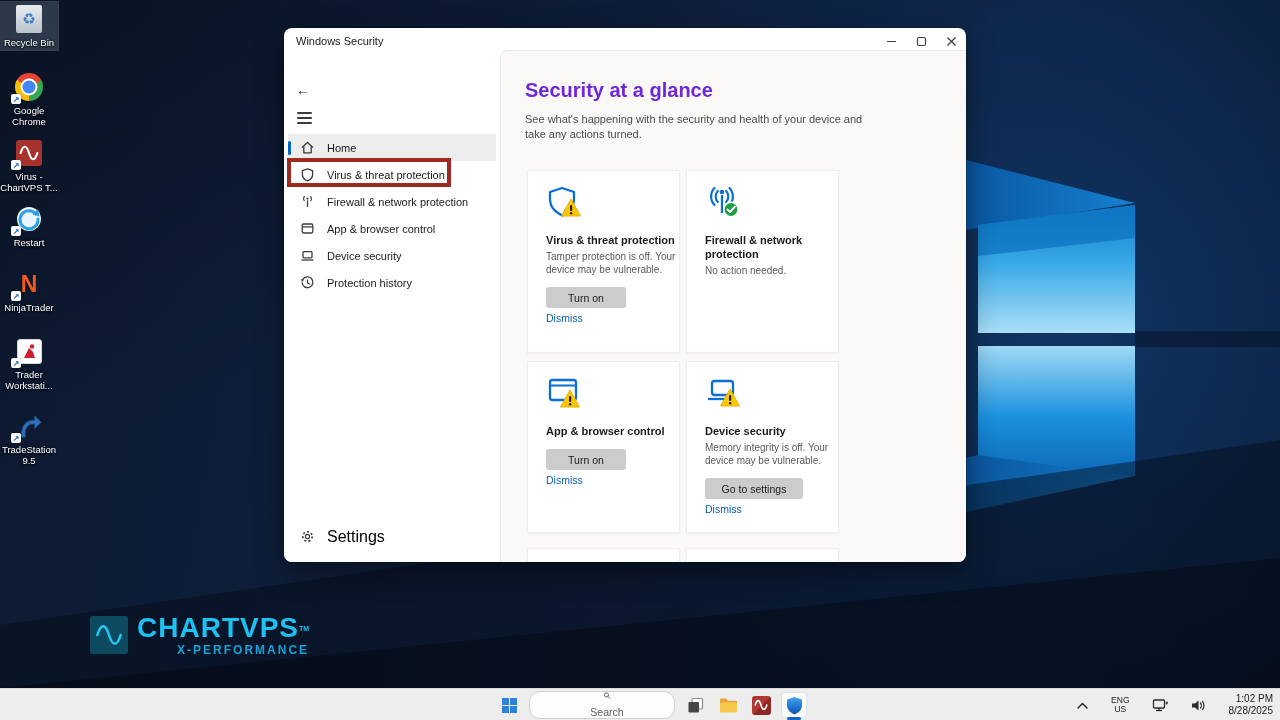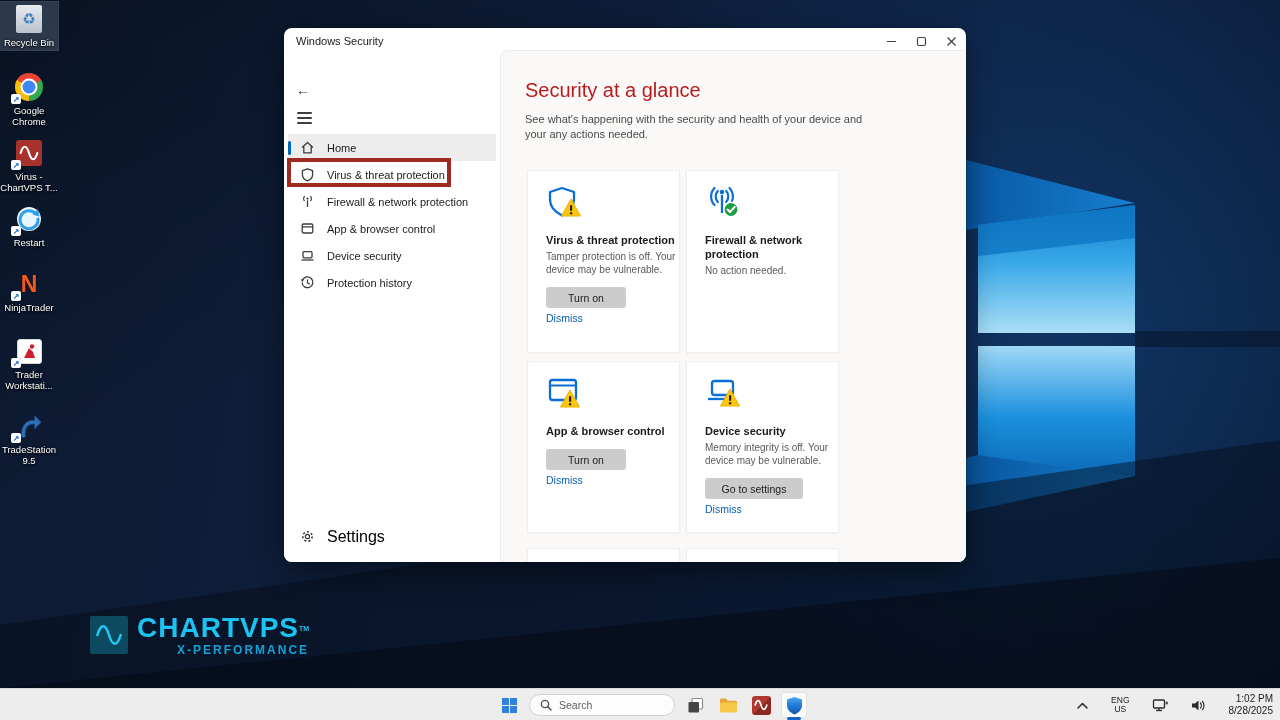--- a/index.html
+++ b/index.html
@@ -74,21 +74,21 @@
   .nav-item.selected::before { content:""; position:absolute; left:0; top:6.5px; width:3px; height:14px;
     border-radius:2px; background:#0067c0; }
   .nav-ico { width:15px; height:15px; flex:0 0 15px; display:flex; align-items:center; justify-content:center; }
   .annotation-box { position:absolute; left:3px; top:104px; width:164px; height:29px;
     border:4px solid #9d2b20; z-index:5; pointer-events:none; }
   .nav-settings { position:absolute; left:4px; right:4px; bottom:12px; height:27px; display:flex;
     align-items:center; gap:12px; padding-left:12px; }
 
   .content { position:absolute; left:216px; top:22px; right:0; bottom:0; background:#faf9f8;
     border:1px solid #ececec; border-right:none; border-bottom:none; border-radius:8px 0 0 0; overflow:hidden; }
-  .page-title { position:absolute; left:24px; top:28px; font-size:20px; font-weight:400; color:#b91c1c; }
+  .page-title { position:absolute; left:24px; top:28px; font-size:20px; font-weight:700; color:#6d28d9; }
   .page-sub { position:absolute; left:24px; top:61px; width:342px; font-size:11px; line-height:15px; color:#4b4b4b; }
 
   .card { position:absolute; width:153px; background:#fff; border:1px solid #efeeec;
     box-shadow:0 1px 2px rgba(0,0,0,0.04); padding:12px 2px 0 18px; }
   .card.c1 { left:26px;  top:119px; height:183px; }
   .card.c2 { left:185px; top:119px; height:183px; }
   .card.c3 { left:26px;  top:310px; height:172px; }
   .card.c4 { left:185px; top:310px; height:172px; }
   .card.c5 { left:26px;  top:497px; height:60px; }
   .card.c6 { left:185px; top:497px; height:60px; }
@@ -107,22 +107,22 @@
   .taskbar { position:absolute; left:0; bottom:0; width:1280px; height:32px; background:#ededed;
     border-top:1px solid #d9d9d9; }
   .tb-center { position:absolute; left:496px; top:0; height:32px; display:flex; align-items:center; gap:7px; }
   .tb-tile { position:relative; width:26px; height:26px; border-radius:4px; display:flex;
     align-items:center; justify-content:center; }
   .tb-tile.active { background:#fbfbfb; border:1px solid #e2e2e2; }
   .tb-tile.active::after { content:""; position:absolute; left:50%; bottom:-3px; transform:translateX(-50%);
     width:14px; height:3px; border-radius:2px; background:#1565c8; }
   .start-grid { width:15px; height:15px; display:grid; grid-template-columns:7px 7px; grid-template-rows:7px 7px; gap:1px; }
   .start-grid span { background:#2f81d9; }
-  .search-pill { width:146px; height:22px; border-radius:11px; background:#fdfdfd; border:1px solid #d2d2d2;
-    display:flex; align-items:center; gap:7px; padding-left:10px; }
+  .search-pill { width:146px; height:28px; border-radius:11px; background:#fdfdfd; border:1px solid #d2d2d2;
+    display:flex; align-items:center; gap:7px; padding-left:10px;flex-direction:column; }
   .search-pill .search-text { font-size:10.5px; color:#5c5c5c; }
   .icon-cvps-tb { width:19px; height:19px; border-radius:3px;
     background:linear-gradient(135deg,#b03a32 50%,#8c2723 50%); display:flex; align-items:center; justify-content:center; }
   .tb-tray { position:absolute; right:7px; top:0; height:32px; display:flex; align-items:center; gap:22px; }
   .tray-lang { font-size:8.5px; line-height:9.5px; color:#1b1b1b; text-align:center; }
   .tray-clock { font-size:10px; line-height:12px; color:#1b1b1b; text-align:right; }
 </style>
 </head>
 <body>
 
@@ -330,21 +330,21 @@
             <circle cx="7.5" cy="7.5" r="2.1" fill="none" stroke="#3c3c3c" stroke-width="1.2"></circle>
             <circle cx="7.5" cy="7.5" r="4.7" fill="none" stroke="#3c3c3c" stroke-width="1.6" stroke-dasharray="2.1 2.1"></circle>
           </svg>
       </span>
       <span class="nav-label">Settings</span>
     </div>
   </div>
 
   <div class="content">
     <div class="page-title">Security at a glance</div>
-    <div class="page-sub">See what's happening with the security and health of your device and your any actions needed.</div>
+    <div class="page-sub">See what's happening with the security and health of your device and take any actions turned.</div>
 
     <div class="card c1">
       <div class="card-icon">
         <svg width="44" height="40" viewBox="0 0 44 40">
           <path d="M16,3 L28,7 V14.5 C28,22 23,27 16,30.5 C9,27 4,22 4,14.5 V7 Z" fill="none" stroke="#0a6ed6" stroke-width="2.3" stroke-linejoin="round"></path>
           <polygon points="25,14 34.5,31 15.5,31" fill="#fcc70b" stroke="#e9b200" stroke-width="1"></polygon>
           <rect x="24" y="20" width="2.2" height="6" rx="1" fill="#2b2200"></rect>
             <circle cx="25.1" cy="28.3" r="1.2" fill="#2b2200"></circle>
         </svg>
       </div>

